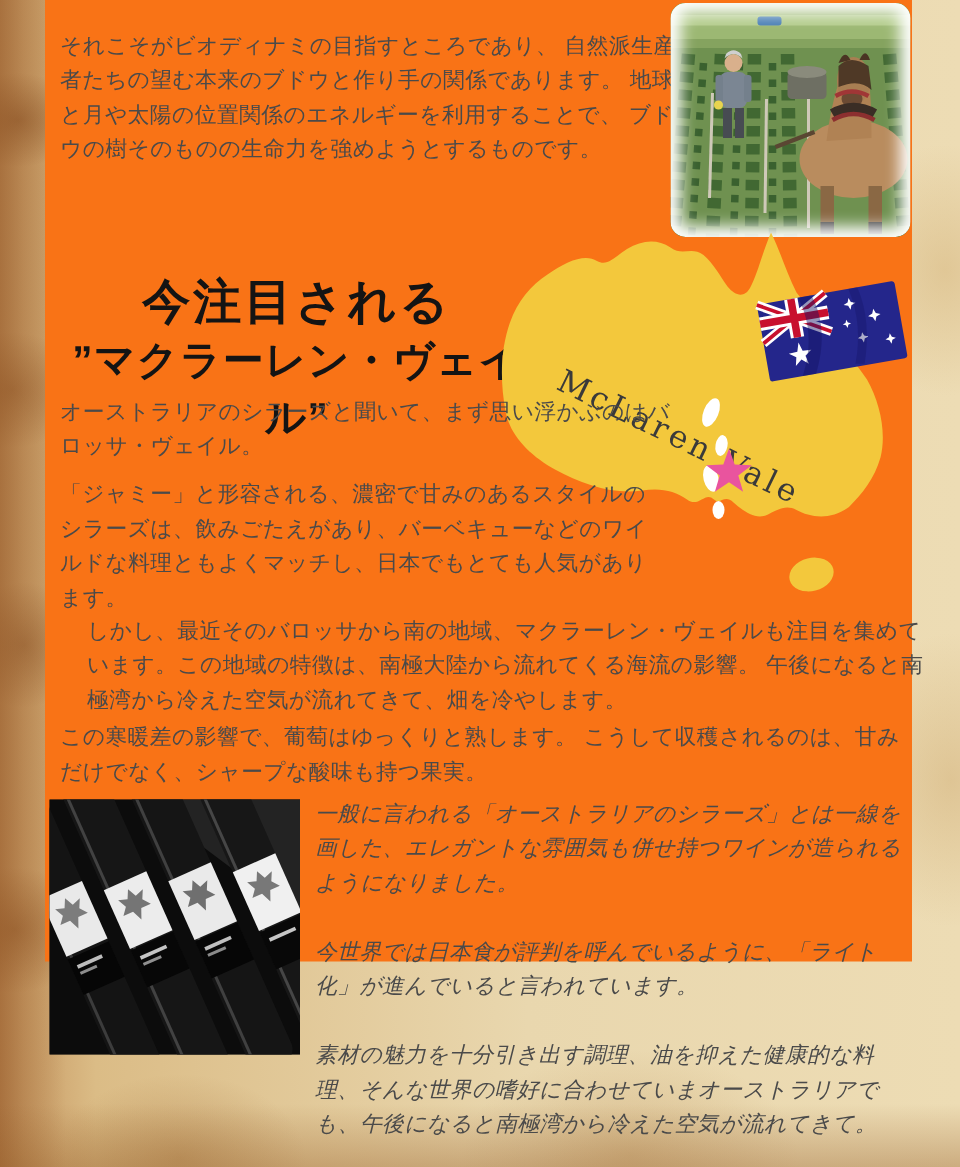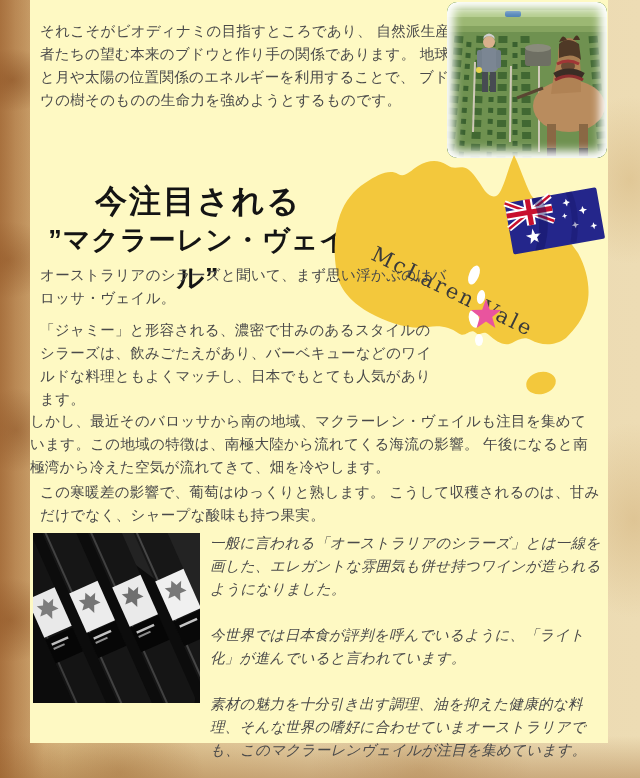--- a/index.html
+++ b/index.html
@@ -13,33 +13,33 @@
       radial-gradient(60px 45px at 12px 80px, rgba(120,62,20,.50), rgba(120,62,20,0) 70%),
       radial-gradient(70px 55px at 8px 260px, rgba(133,74,28,.45), rgba(133,74,28,0) 70%),
       radial-gradient(55px 60px at 16px 430px, rgba(120,62,20,.42), rgba(120,62,20,0) 70%),
       radial-gradient(70px 60px at 10px 620px, rgba(133,74,28,.50), rgba(133,74,28,0) 70%),
       radial-gradient(120px 80px at 120px 772px, rgba(150,95,40,.32), rgba(150,95,40,0) 70%),
       radial-gradient(160px 100px at 420px 770px, rgba(170,120,60,.28), rgba(170,120,60,0) 70%),
       radial-gradient(90px 120px at 630px 180px, rgba(214,182,126,.55), rgba(214,182,126,0) 70%),
       radial-gradient(100px 140px at 634px 520px, rgba(205,168,110,.45), rgba(205,168,110,0) 70%),
       linear-gradient(90deg,#c3925c 0%,#dbbc86 10%,#e9d7ae 55%,#eddcb4 100%);
   }
-  .sheet{position:absolute;left:30px;top:0;width:578px;height:743px;background:#fef9c3;}
+  .sheet{position:absolute;left:30px;top:0;width:578px;height:641px;background:#f97316;}
   .jp{color:#4a4a4a;font-size:14.5px;line-height:23px;letter-spacing:.3px;}
   .block{position:absolute;}
   .intro{left:10px;top:20px;width:414px;}
   .photo{position:absolute;top:2px;right:1px;width:160px;height:156px;border-radius:10px;overflow:hidden;}
   .photo .feather{position:absolute;inset:0;border-radius:10px;box-shadow:inset 0 0 10px 7px #ffffff;pointer-events:none;}
   .heading{left:0;top:181px;width:336px;text-align:center;color:#141414;font-weight:bold;}
   .heading .h1{font-size:32px;line-height:40px;letter-spacing:2px;}
   .heading .h2{font-size:27px;line-height:38px;letter-spacing:1px;}
   .map-wrap{position:absolute;top:147px;right:-8px;width:288px;height:256px;}
   .p1{left:10px;top:264px;width:414px;}
   .p2{left:10px;top:319px;width:402px;}
-  .p3{left:0;top:410px;width:562px;}
+  .p3{left:28px;top:410px;width:562px;font-family:Liberation Serif, serif;}
   .p4{left:10px;top:481px;width:562px;}
   .bottles{position:absolute;left:3px;top:533px;width:167px;height:170px;background:#0d0d0d;}
   .col-right{left:180px;top:532px;width:398px;font-style:italic;}
   .col-right p{margin:0 0 23px 0;}
   .col-right p:last-child{margin-bottom:0;}
   p{margin:0;}
 </style>
 </head>
 <body>
 
@@ -207,16 +207,16 @@
           <rect x="6" y="102" width="31" height="27" fill="#080808"></rect>
           <rect x="10" y="108" width="19" height="2.5" fill="#c6c6c6"></rect>
         </g>
       </g>
     </svg>
   </div>
 
   <div class="block col-right jp">
     <p>一般に言われる「オーストラリアのシラーズ」とは一線を画した、エレガントな雰囲気も併せ持つワインが造られるようになりました。</p>
     <p>今世界では日本食が評判を呼んでいるように、「ライト化」が進んでいると言われています。</p>
-    <p>素材の魅力を十分引き出す調理、油を抑えた健康的な料理、そんな世界の嗜好に合わせていまオーストラリアでも、このマクラーレンヴェイルが注目を集めています。</p>
+    <p>素材の魅力を十分引き出す調理、油を抑えた健康的な料理、そんな世界の嗜好に合わせていまオーストラリアでも、午後になると南極湾から冷えた空気が流れてきて。</p>
   </div>
 
 </div>
 
 </body></html>

